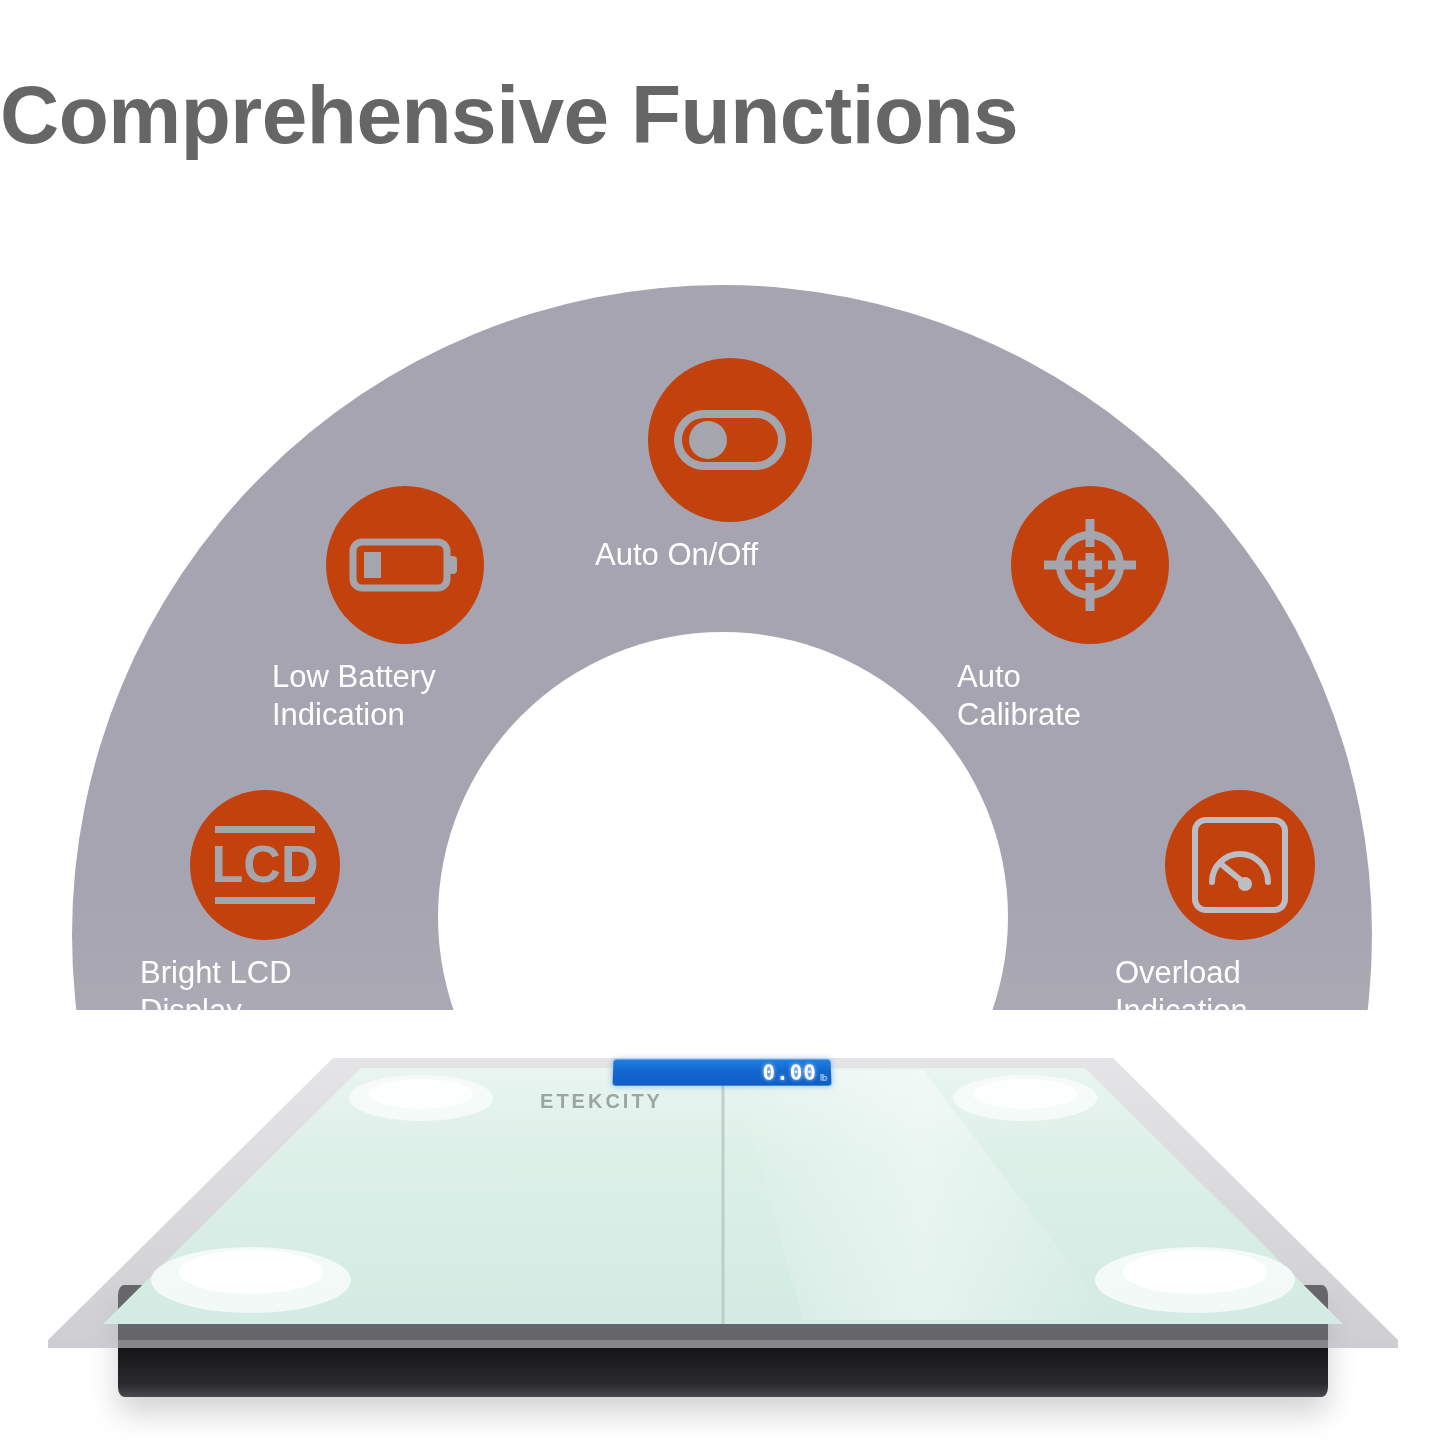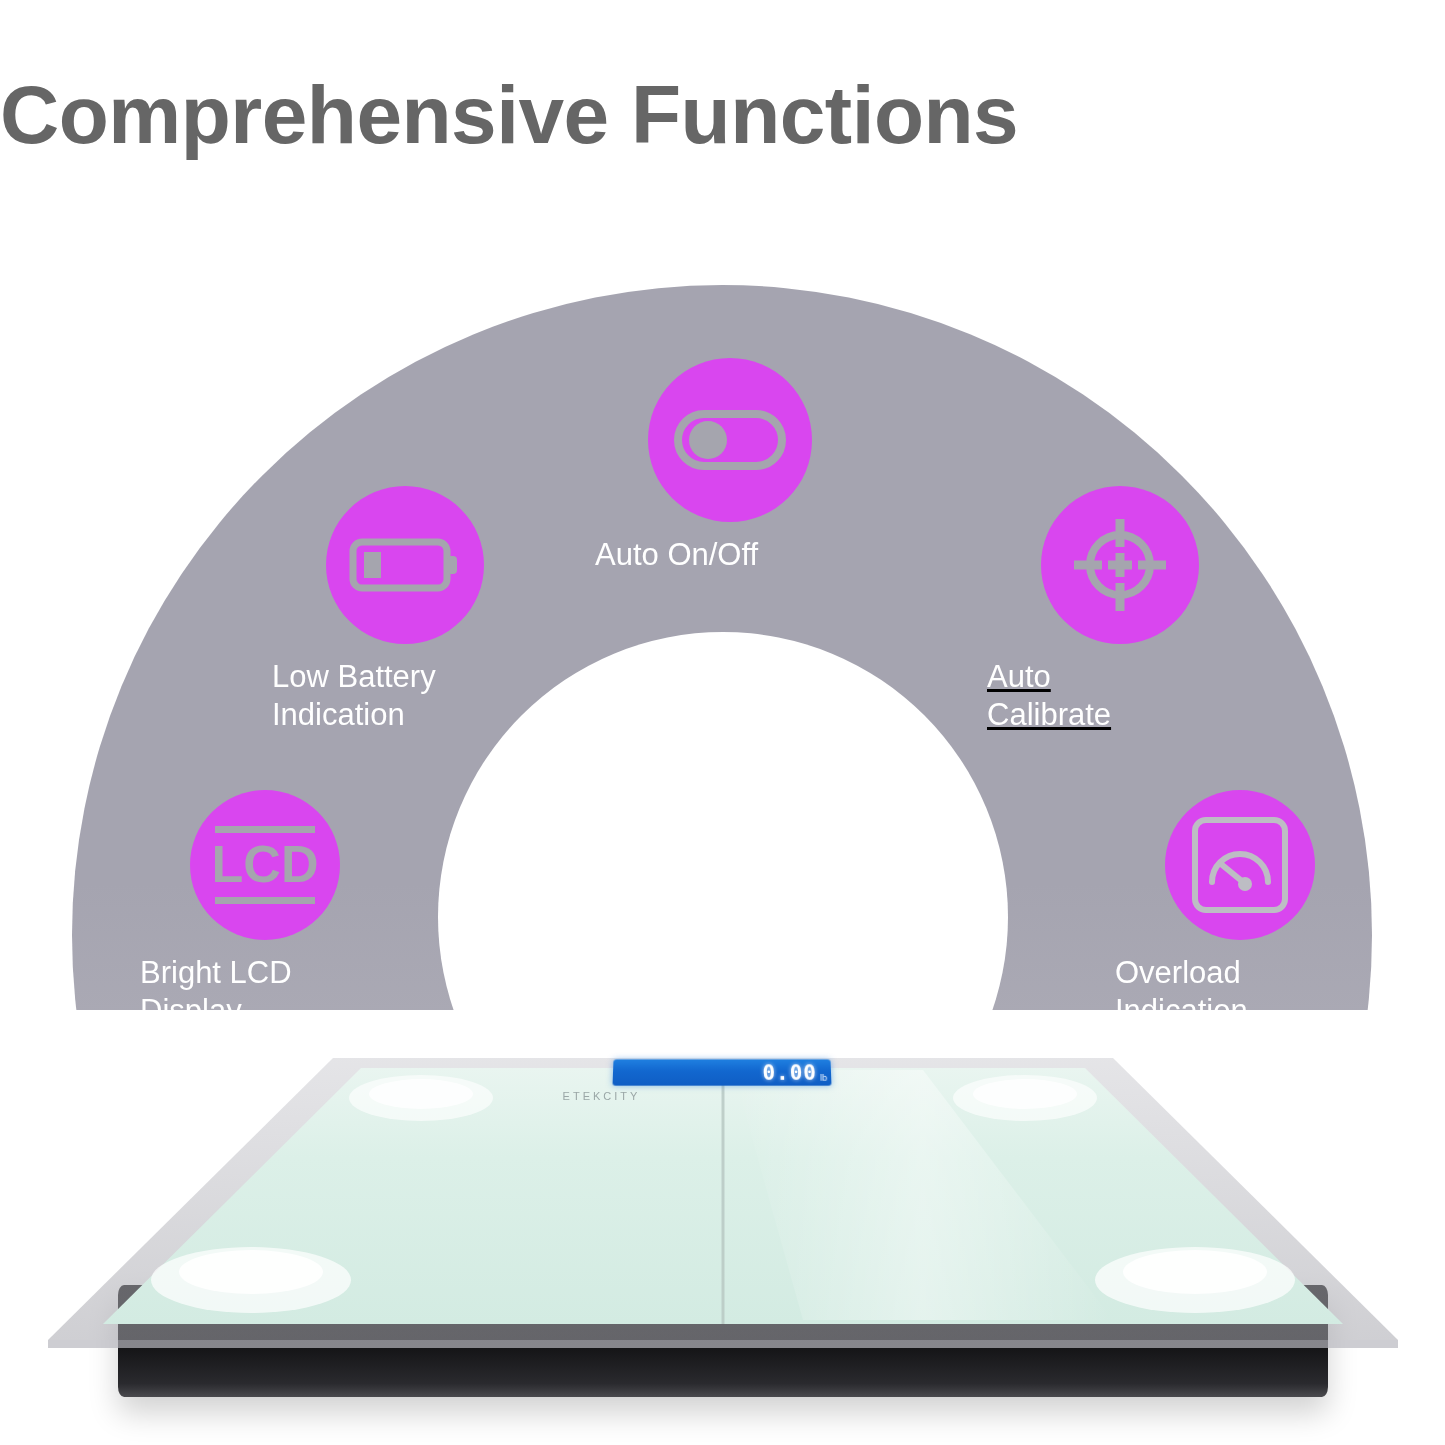--- a/index.html
+++ b/index.html
@@ -89,39 +89,39 @@
 
   
   .feature {
     position: absolute;
     text-align: left;
   }
   .feature .bubble {
     position: relative;
     margin: 0 auto;
     border-radius: 50%;
-    background: #d946ef;
+    background: #c2410c;
     box-sizing: border-box;
   }
   .feature .flabel {
     margin-top: 14px;
     font-size: 31px;
     line-height: 1.22;
     color: #ffffff;
     white-space: pre-line;
   }
 
   
   #feature-auto-onoff      { left: 595px;  top: 358px; width: 270px; }
   #feature-auto-onoff .bubble      { width: 164px; height: 164px; }
 
   #feature-low-battery     { left: 272px;  top: 486px; width: 266px; }
   #feature-low-battery .bubble     { width: 158px; height: 158px; }
 
-  #feature-auto-calibrate  { left: 987px;  top: 486px; width: 266px; text-decoration: underline; }
+  #feature-auto-calibrate  { left: 957px;  top: 486px; width: 266px; }
   #feature-auto-calibrate .bubble  { width: 158px; height: 158px; }
 
   #feature-bright-lcd      { left: 140px;  top: 790px; width: 250px; }
   #feature-bright-lcd .bubble      { width: 150px; height: 150px; }
 
   #feature-overload        { left: 1115px; top: 790px; width: 250px; }
   #feature-overload .bubble        { width: 150px; height: 150px; }
 
   .bubble svg { display: block; }
   .bubble .svgwrap {
@@ -185,24 +185,24 @@
     bottom: 3px;
     font-size: 9px;
     color: #e8f2ff;
   }
   #brand {
     position: absolute;
     left: 0;
     top: 70px;
     width: 1203px;
     text-align: center;
-    font-size: 11px;
+    font-size: 20px;
     letter-spacing: 3px;
     color: #9aa6a6;
-    font-weight: normal;
+    font-weight: bold;
   }
 </style>
 </head>
 <body>
 
 <div id="stage">
 
   <div id="page-title">Comprehensive Functions</div>
 
   <div id="feature-wheel"></div>

